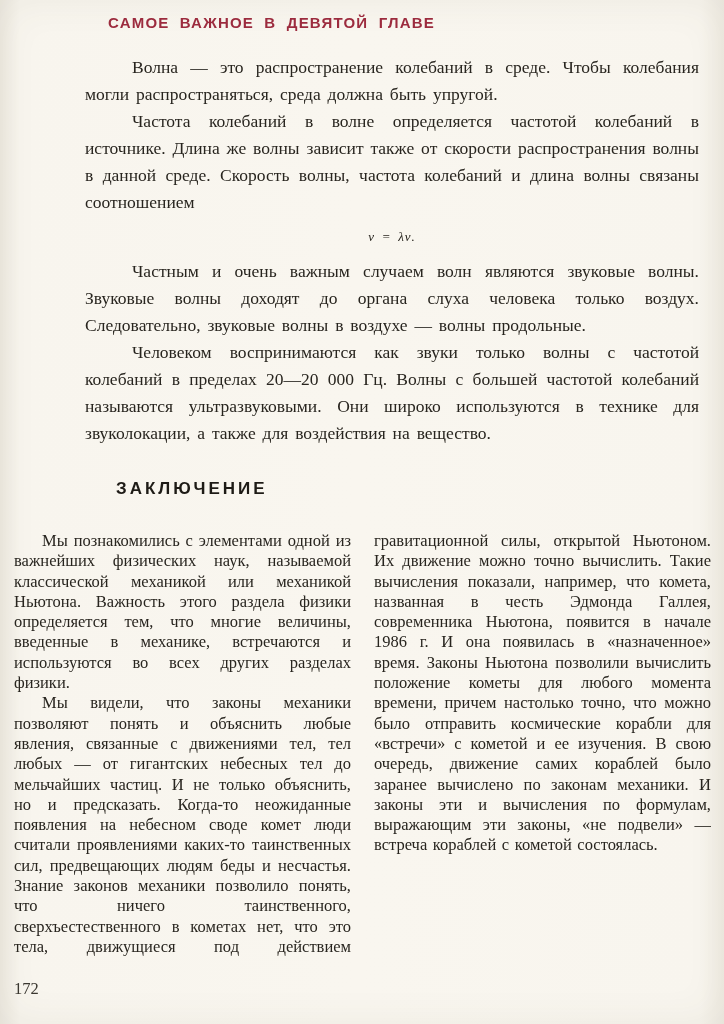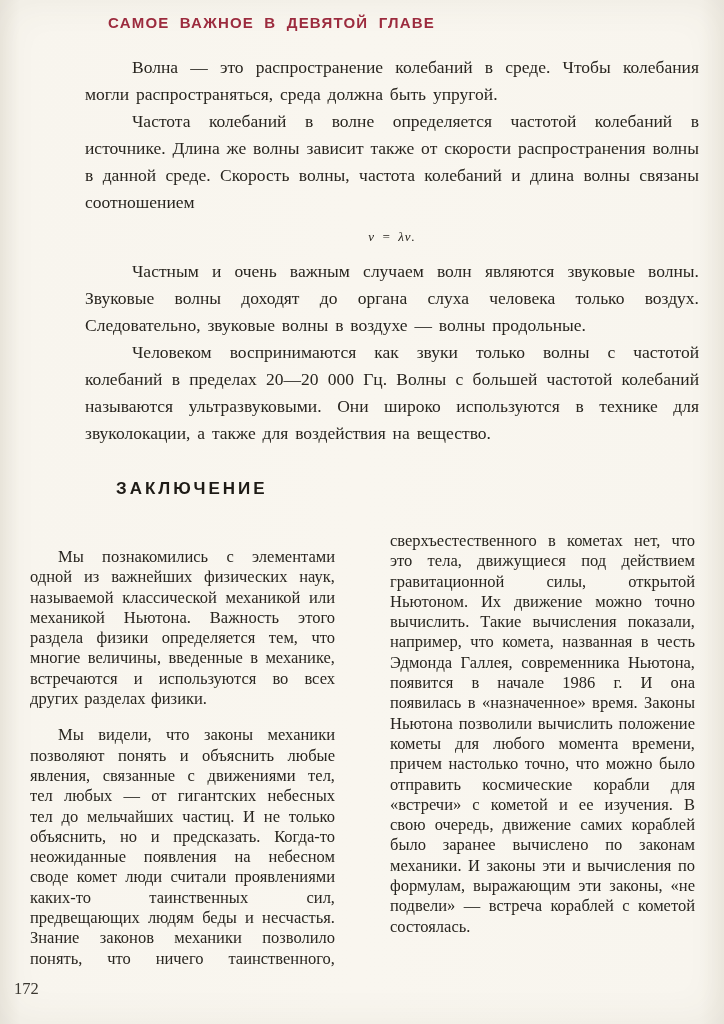--- a/index.html
+++ b/index.html
@@ -72,21 +72,21 @@
     column-count: 2;
     column-gap: 23px;
     column-fill: auto;
     overflow: hidden;
     text-align: justify;
     font-size: 16.5px;
     line-height: 20.3px;
     word-spacing: 1.5px;
   }
   .conclusion-columns p {
-    margin: 16px;
+    margin: 0;
     text-indent: 28px;
   }
   .page-number {
     position: absolute;
     left: 14px;
     top: 979px;
     font-size: 16.5px;
     color: #3a3730;
   }
 </style>

